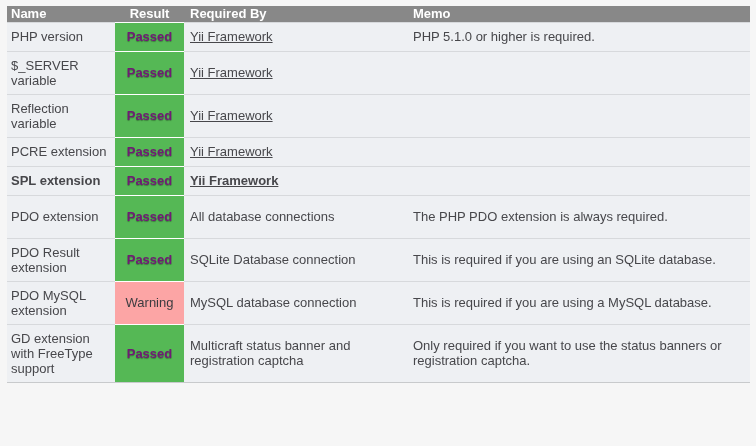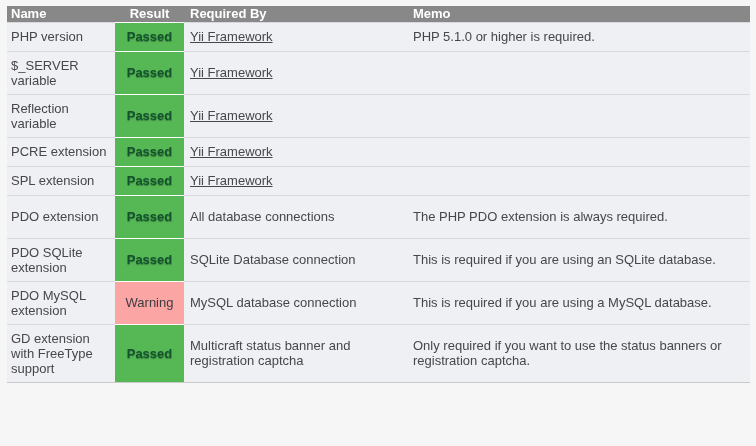--- a/index.html
+++ b/index.html
@@ -53,35 +53,35 @@
   tbody td.result-cell {
     text-align: center;
     padding: 6px 2px;
     border-top-color: #ffffff;
   }
   tbody td.reqby-cell { padding-left: 6px; }
   tbody td.memo-cell { padding-left: 8px; padding-right: 12px; }
 
   tbody td.result-passed {
     background: #55b855;
-    color: #14532d;
+    color: #701a75;
     font-weight: bold;
     text-shadow: 0 1px 1px rgba(0,0,0,0.3);
   }
   tbody td.result-warning {
     background: #fca5a5;
     color: #3c3c40;
   }
 
   
   tbody tr:nth-child(1) td  { height: 29px; }
   tbody tr:nth-child(2) td  { height: 43px; }
   tbody tr:nth-child(3) td  { height: 43px; }
   tbody tr:nth-child(4) td  { height: 29px; }
-  tbody tr:nth-child(5) td  { height: 29px; }
+  tbody tr:nth-child(5) td  { height: 29px; font-weight: bold; }
   tbody tr:nth-child(6) td  { height: 43px; }
   tbody tr:nth-child(7) td  { height: 29px; }
   tbody tr:nth-child(8) td  { height: 43px; }
   tbody tr:nth-child(9) td  { height: 43px; }
   tbody tr:nth-child(10) td { height: 71px; }
   tbody tr:last-child td { border-bottom: 1px solid #c8cacc; }
 
   a.req-link {
     color: #47474b;
     text-decoration: underline;
@@ -137,21 +137,21 @@
     <td class="reqby-cell"><a href="#" class="req-link">Yii Framework</a></td>
     <td class="memo-cell"></td>
   </tr>
         <tr>
     <td class="name-cell">PDO extension</td>
     <td class="result-cell result-passed">Passed</td>
     <td class="reqby-cell">All database connections</td>
     <td class="memo-cell">The PHP PDO extension is always required.</td>
   </tr>
         <tr>
-    <td class="name-cell">PDO SQLite extension</td>
+    <td class="name-cell">PDO Result extension</td>
     <td class="result-cell result-passed">Passed</td>
     <td class="reqby-cell">SQLite Database connection</td>
     <td class="memo-cell">This is required if you are using an SQLite database.</td>
   </tr>
         <tr>
     <td class="name-cell">PDO MySQL extension</td>
     <td class="result-cell result-warning">Warning</td>
     <td class="reqby-cell">MySQL database connection</td>
     <td class="memo-cell">This is required if you are using a MySQL database.</td>
   </tr>

